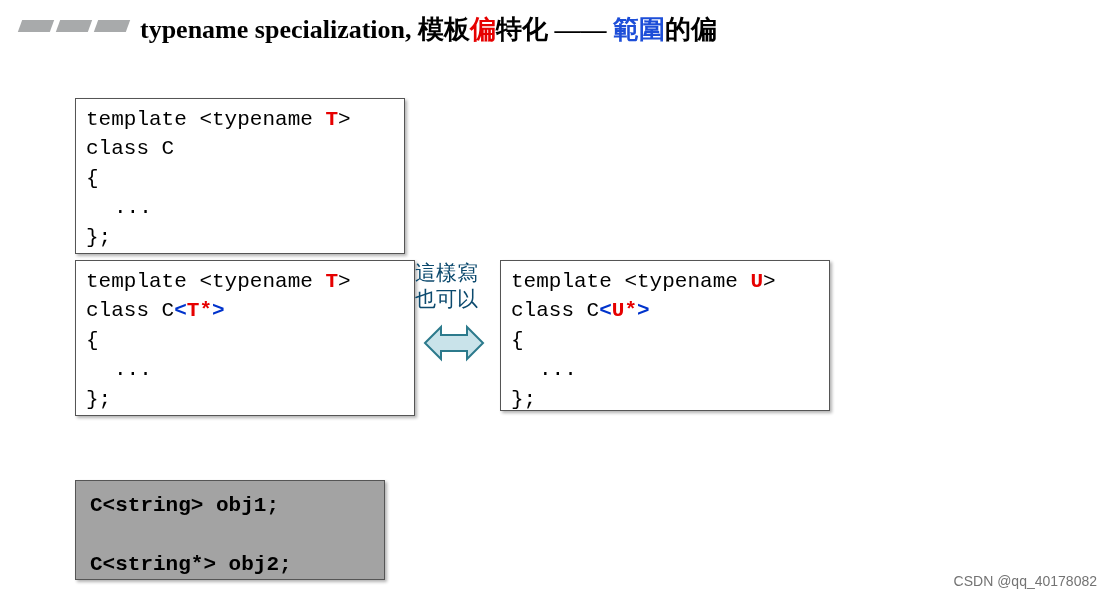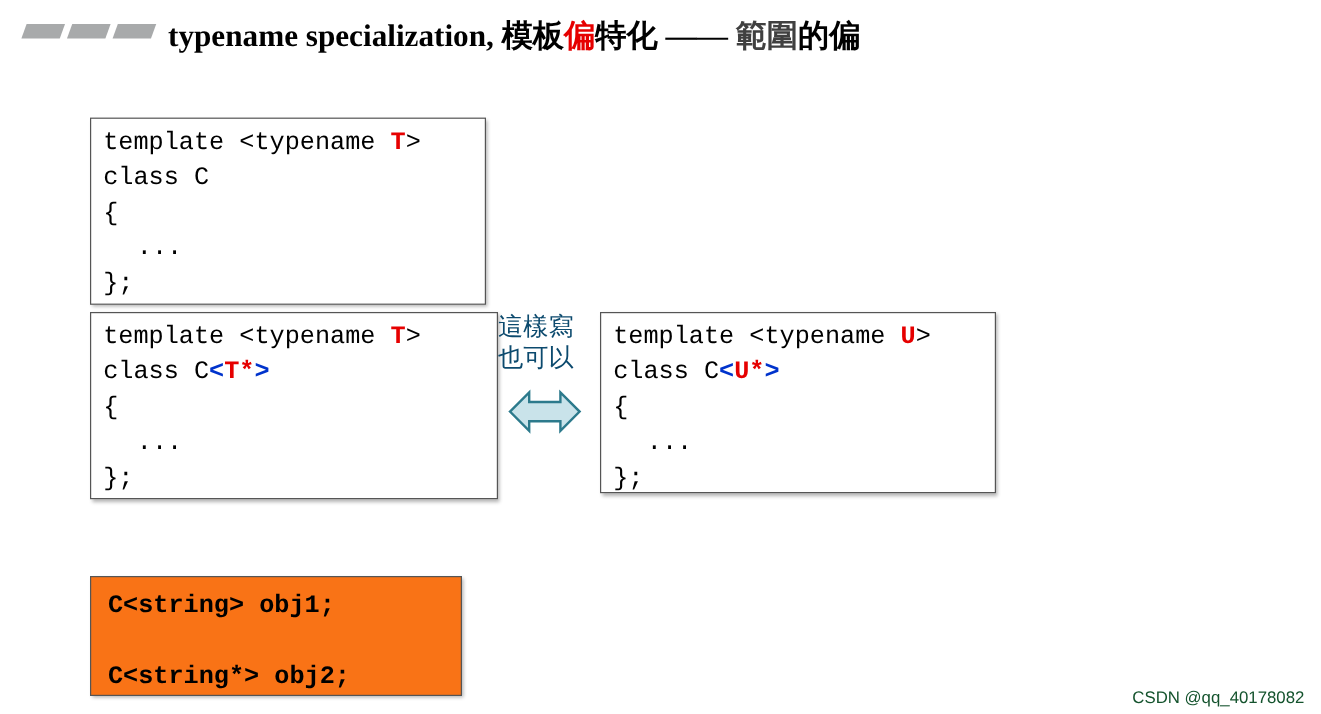--- a/index.html
+++ b/index.html
@@ -29,42 +29,42 @@
   .title {
     position: absolute;
     top: 12px;
     left: 140px;
     font-size: 26px;
     font-weight: bold;
     color: #000;
     white-space: nowrap;
   }
   .title .red { color: #e60000; }
-  .title .blue { color: #404040; }
+  .title .blue { color: #1d4ed8; }
   .codebox {
     position: absolute;
     background: #ffffff;
     border: 1px solid #555;
     font-family: "Courier New", monospace;
     font-size: 21px;
     line-height: 1.4;
     padding: 6px 10px 6px 10px;
     white-space: pre;
     color: #000;
     box-shadow: 2px 2px 3px rgba(0,0,0,0.3);
   }
   .pad-left { padding-left: 28px; }
   .bold-red { color: #e60000; font-weight: bold; }
   .bold-blue { color: #0033cc; font-weight: bold; }
   .box1 { top: 98px;  left: 75px;  width: 330px; height: 156px; }
   .box2 { top: 260px; left: 75px;  width: 340px; height: 156px; }
   .box3 { top: 260px; left: 500px; width: 330px; height: 151px; }
   .box4 {
     top: 480px; left: 75px; width: 310px; height: 100px;
-    background: #f97316;
+    background: #a3a3a3;
     font-weight: bold;
     padding: 10px 14px;
   }
   .note {
     position: absolute;
     top: 260px;
     left: 415px;
     font-size: 21px;
     font-family: "Microsoft JhengHei", "SimSun", sans-serif;
     text-align: center;
@@ -87,22 +87,22 @@
     font-family: Arial, sans-serif;
     pointer-events: none;
     z-index: -1;
     text-align: center;
   }
   .wm-big { font-size: 64px; font-weight: bold; opacity: 0.35;}
   .wm-small { font-size: 12px; opacity: 0.35;}
   .footer {
     position: absolute;
     bottom: 6px;
-    right: 14px;
-    color: #14532d;
+    right: 4px;
+    color: #737373;
     font-family: Arial, sans-serif;
     font-size: 14px;
   }
 </style>
 </head>
 <body>
 
 <div class="decor-bars">
   <div class="decor-bar"></div>
   <div class="decor-bar"></div>

